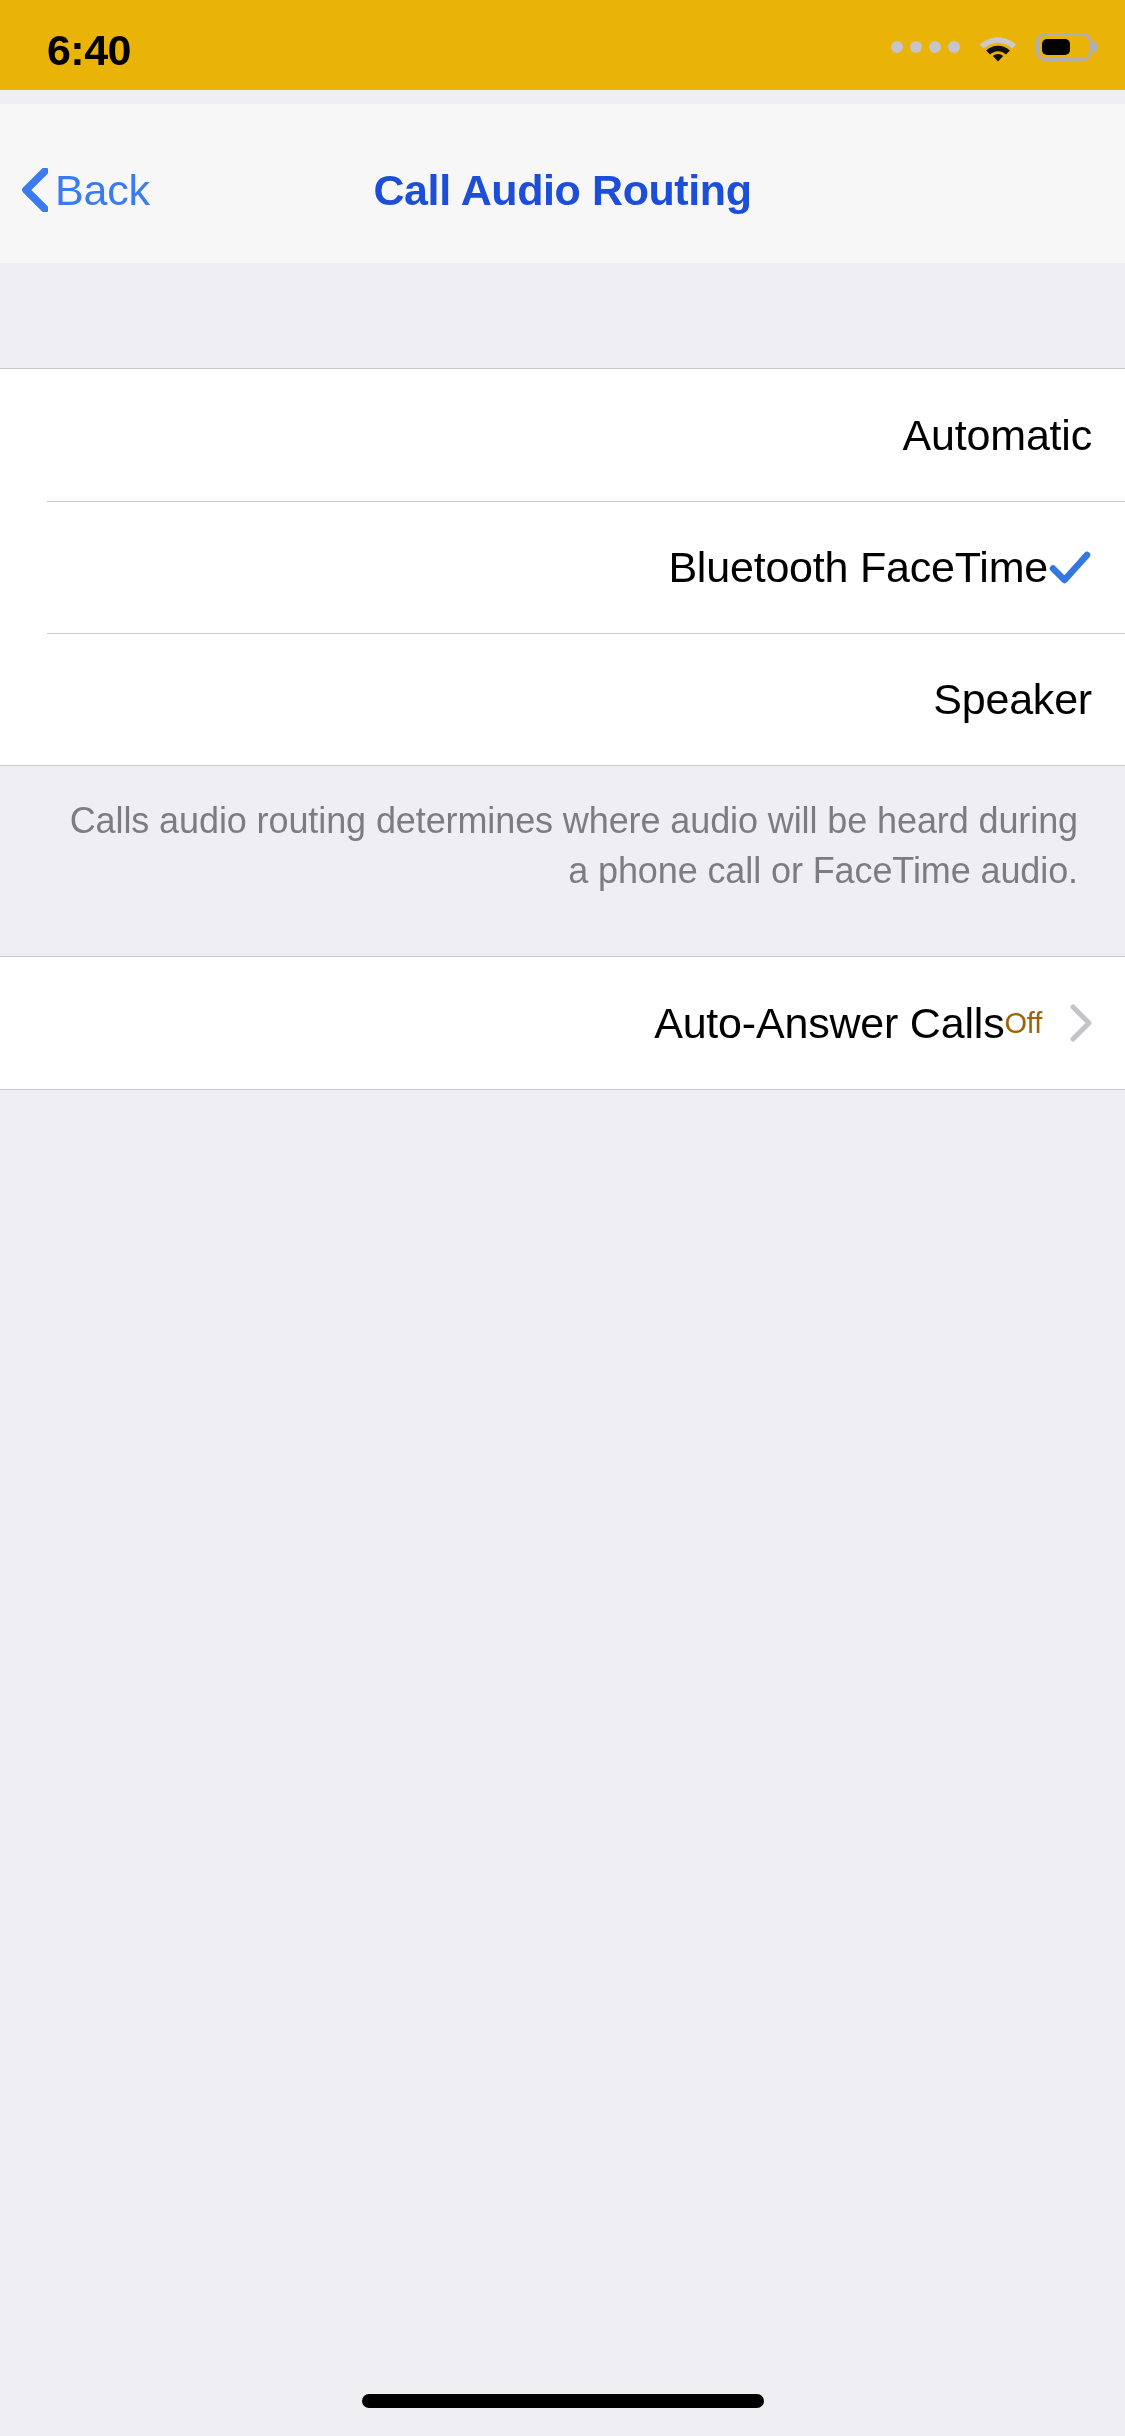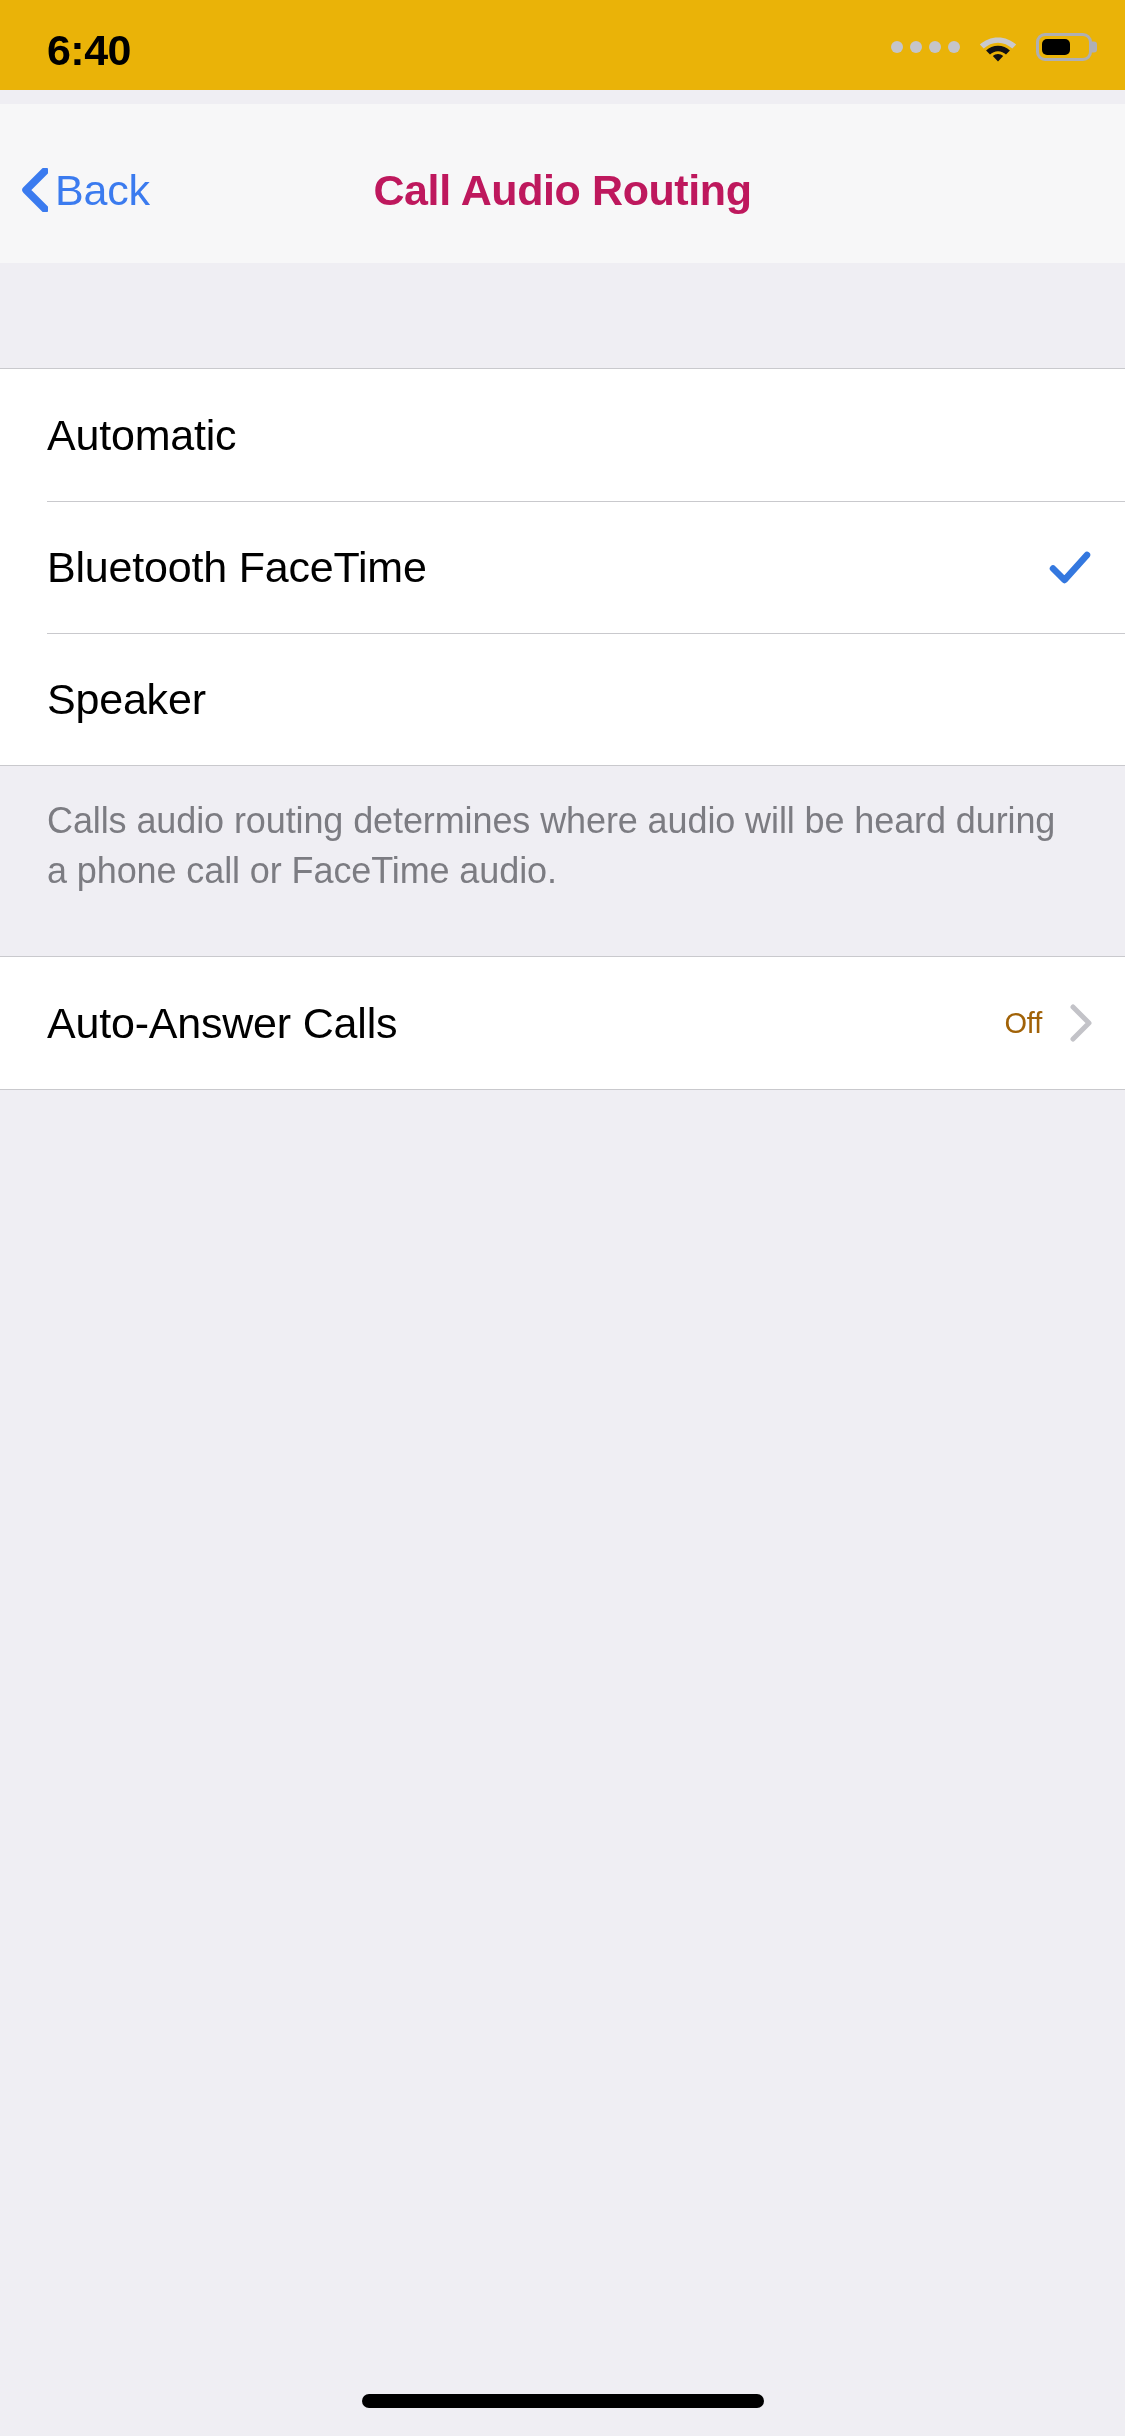--- a/index.html
+++ b/index.html
@@ -73,29 +73,30 @@
   }
   .chev-back { display:block; width:26px; height:44px; }
   .nav-back-label {
     font-size:43px; color:#3B7BEF;
     letter-spacing:-0.2px;
   }
   .nav-title {
     position:absolute; left:0; top:0;
     width:1125px; height:172px;
     display:flex; align-items:center; justify-content:center;
-    font-size:43px; font-weight:bold; color:#be185d;
+    font-size:43px; font-weight:bold; color:#1d4ed8;
     letter-spacing:-0.4px;
   }
 
   
   .content {
     position:absolute; top:263px; left:0;
     width:1125px; bottom:0;
     background:#EFEEF3;
+    text-align:right;
   }
   .gap-top { height:105px; }
 
   .group {
     background:#FFFFFF;
     border-top:1px solid #C9C9CD;
     border-bottom:1px solid #C9C9CD;
   }
   .row {
     position:relative;

